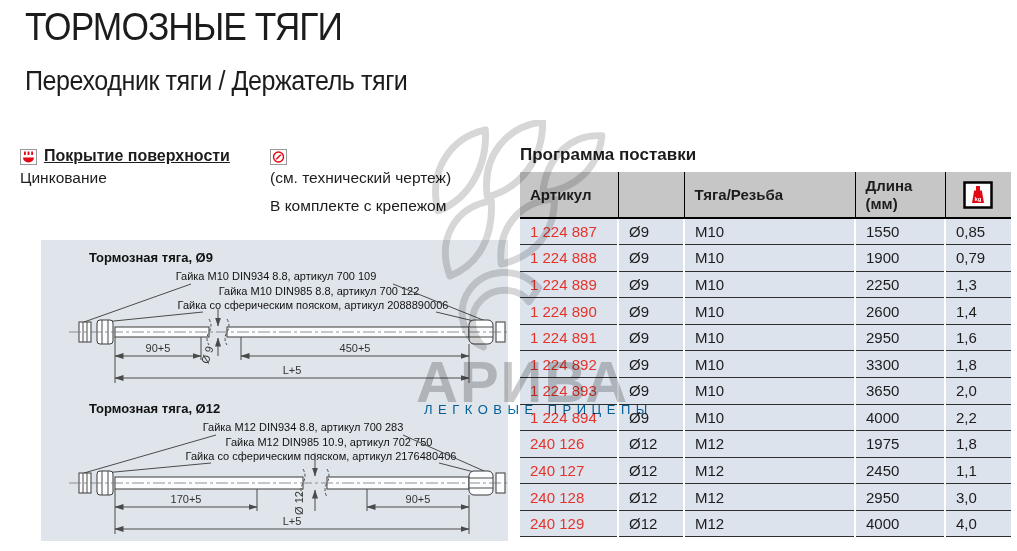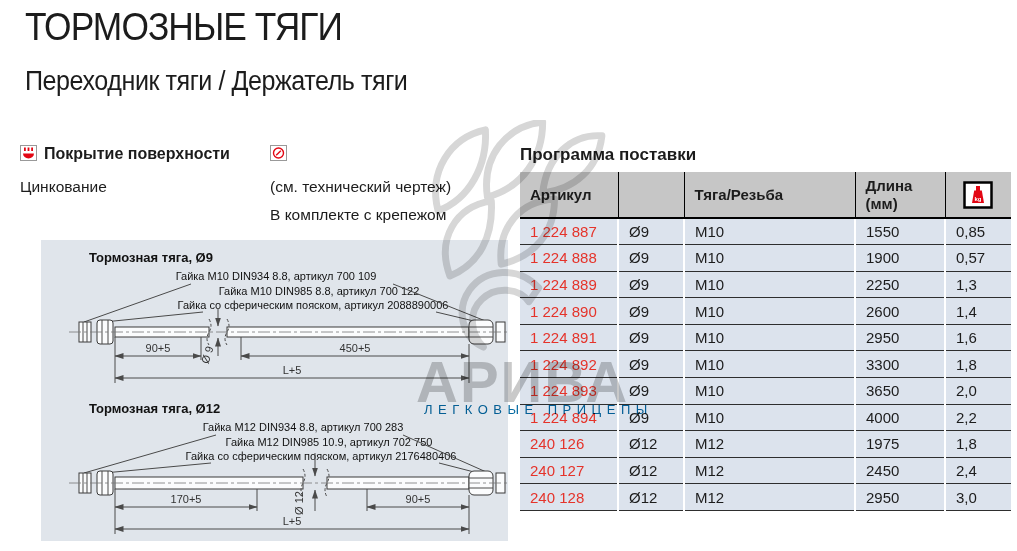--- a/index.html
+++ b/index.html
@@ -19,22 +19,22 @@
   #page{position:relative;width:1017px;height:551px;background:#fff;overflow:hidden;}
 
   .page-title{position:absolute;left:25px;top:6px;font-size:38px;font-weight:500;
     letter-spacing:-1px;transform:scaleX(.93);transform-origin:left top;white-space:nowrap;}
   .page-subtitle{position:absolute;left:25px;top:66px;font-size:27px;font-weight:400;
     letter-spacing:-.5px;transform:scaleX(.93);transform-origin:left top;white-space:nowrap;}
 
   .info-col{position:absolute;top:145px;}
   .info-surface{left:20px;width:240px;}
   .info-kit{left:270px;width:240px;}
-  .info-head{display:flex;align-items:flex-start;gap:7px;font-size:16px;font-weight:700;height:20px;}
-  .info-line{font-size:15.5px;margin-top:9px;line-height:26px;}
+  .info-head{display:flex;align-items:flex-end;gap:7px;font-size:16px;font-weight:700;height:20px;text-decoration:underline;}
+  .info-line{font-size:15.5px;line-height:26px;}
   .mini-icon{width:17px;height:16px;flex:0 0 auto;display:block;}
 
   
   .drawing-panel{position:absolute;left:25px;top:240px;width:467px;height:301px;background:var(--panel-bg);margin-left:16px;}
   .drawing-panel svg{position:absolute;left:0;overflow:visible;}
   .dsvg1{top:0;} .dsvg2{top:151px;}
   .dw-title{font-size:13px;font-weight:700;fill:#111;}
   .dw-callout{font-size:11px;fill:#111;}
   .dw-dim{font-size:11px;fill:#333;}
   .dw-line{stroke:var(--draw);stroke-width:1;fill:none;}
@@ -230,21 +230,21 @@
       <td>M10</td>
       <td>1550</td>
       <td>0,85</td>
     </tr>
 
     <tr>
       <td class="c-article">1 224 888</td>
       <td>Ø9</td>
       <td>M10</td>
       <td>1900</td>
-      <td>0,57</td>
+      <td>0,79</td>
     </tr>
 
     <tr>
       <td class="c-article">1 224 889</td>
       <td>Ø9</td>
       <td>M10</td>
       <td>2250</td>
       <td>1,3</td>
     </tr>
 
@@ -294,31 +294,38 @@
       <td>M12</td>
       <td>1975</td>
       <td>1,8</td>
     </tr>
 
     <tr>
       <td class="c-article">240 127</td>
       <td>Ø12</td>
       <td>M12</td>
       <td>2450</td>
-      <td>2,4</td>
+      <td>1,1</td>
     </tr>
 
     <tr>
       <td class="c-article">240 128</td>
       <td>Ø12</td>
       <td>M12</td>
       <td>2950</td>
       <td>3,0</td>
     </tr>
 
+    <tr>
+      <td class="c-article">240 129</td>
+      <td>Ø12</td>
+      <td>M12</td>
+      <td>4000</td>
+      <td>4,0</td>
+    </tr>
   </tbody>
   </table>
 
   <div class="watermark">
     <svg class="wm-emblem" width="188" height="232" viewBox="0 0 190 235">
       <g fill="none" stroke="#d7d7d7" stroke-width="7" stroke-linejoin="round">
         <path d="M14,92 C4,52 26,18 62,10 C64,46 46,80 14,92 Z"></path>
         <path d="M64,78 C58,36 84,6 120,2 C120,38 100,68 64,78 Z"></path>
         <path d="M120,74 C124,36 150,14 180,16 C176,50 152,70 120,74 Z"></path>
         <path d="M26,158 C12,120 32,88 68,82 C70,118 56,146 26,158 Z"></path>

